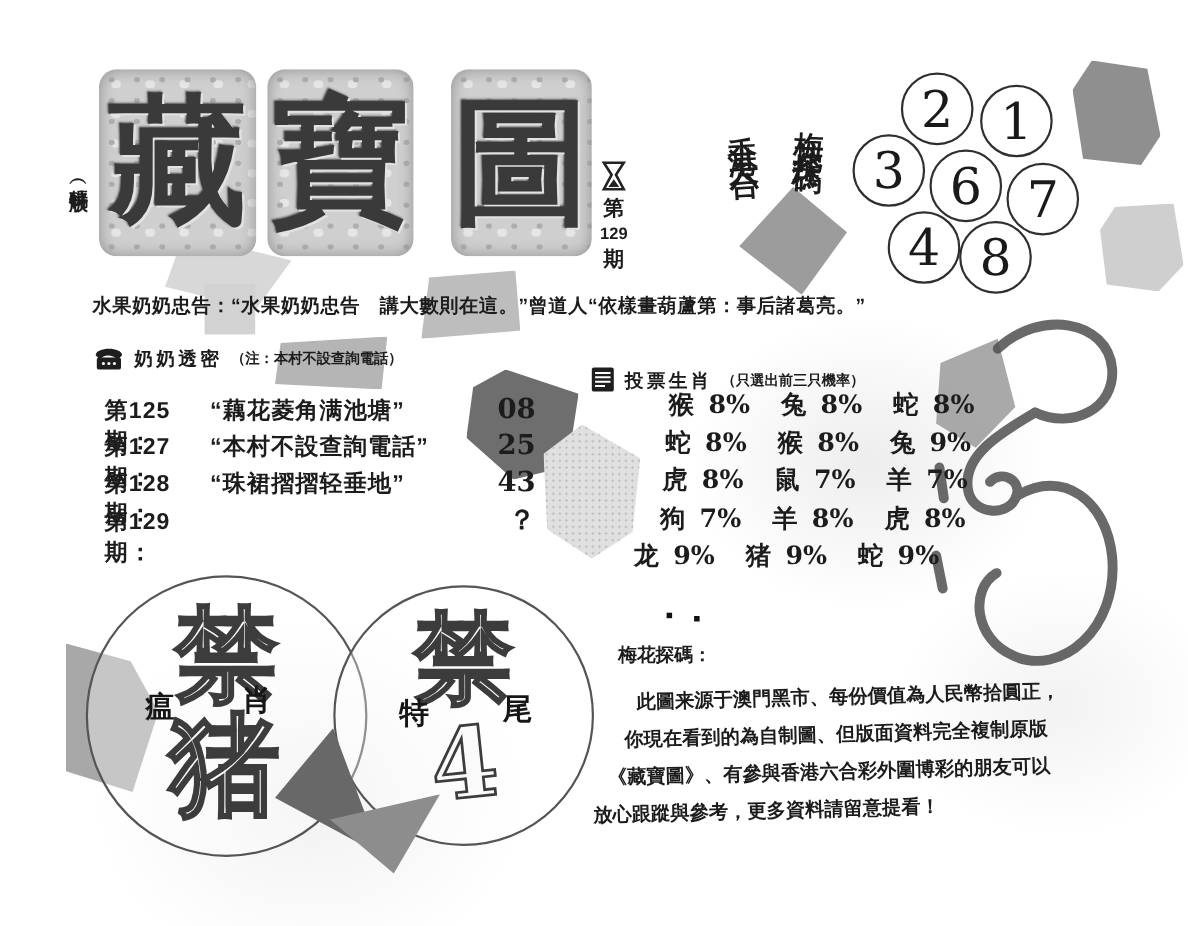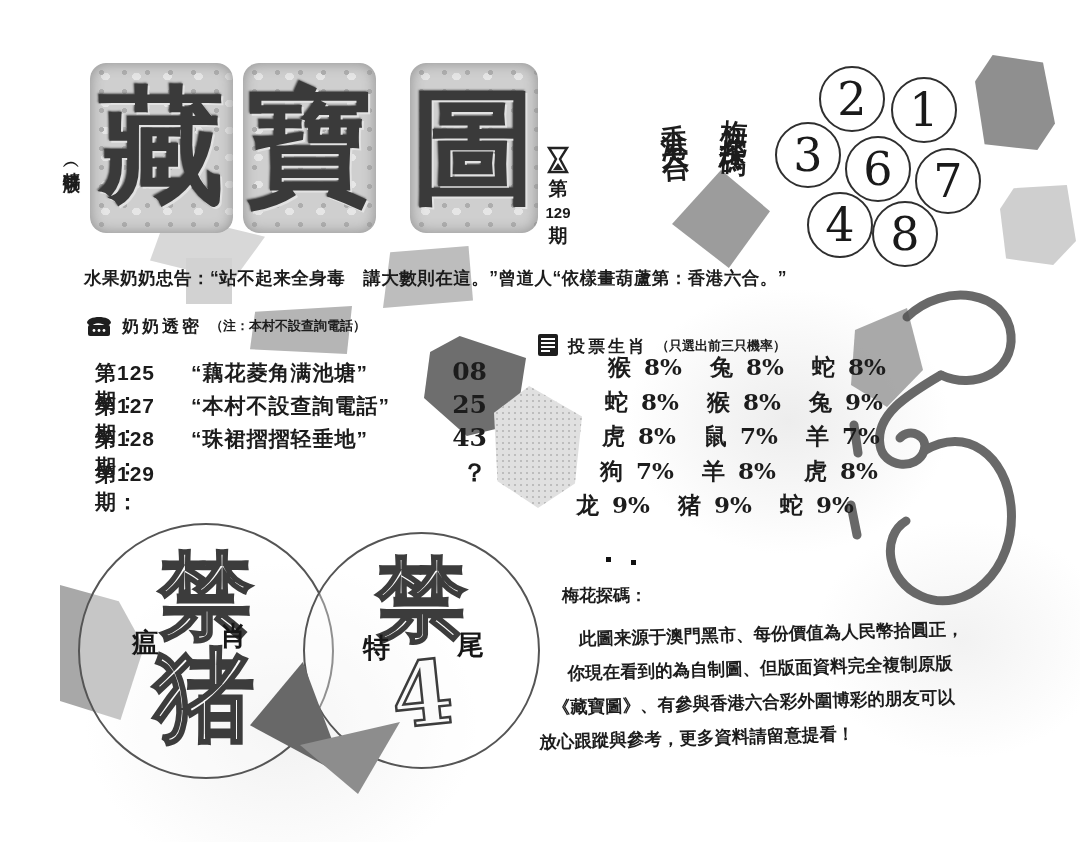--- a/index.html
+++ b/index.html
@@ -119,21 +119,21 @@
   <div class="abs num-circle" style="left:915px;top:148px;">
       <span>7</span>
     </div>
   <div class="abs num-circle" style="left:807px;top:192px;">
       <span>4</span>
     </div>
   <div class="abs num-circle" style="left:872px;top:201px;">
       <span>8</span>
     </div>
 
-  <div class="abs bold" style="left:84px;top:266px;font-size:17.5px;white-space:nowrap;letter-spacing:.5px;z-index:2;">水果奶奶忠告：“站不起来全身毒　講大數則在這。”曾道人“依樣畫葫蘆第：香港六合。”</div>
+  <div class="abs bold" style="left:84px;top:266px;font-size:17.5px;white-space:nowrap;letter-spacing:.5px;z-index:2;">水果奶奶忠告：“水果奶奶忠告　講大數則在這。”曾道人“依樣畫葫蘆第：事后諸葛亮。”</div>
 
   <div class="abs sec-head" style="left:84px;top:312px;">
     <svg width="30" height="26" viewBox="0 0 30 26">
       <path d="M3 11 C3 3 27 3 27 11 l-4 4 c-5-5-13-5-16 0 z" fill="#1e1e1e"></path>
       <rect x="4" y="13" width="22" height="11" rx="2" fill="#1e1e1e"></rect>
       <circle cx="10" cy="18.5" r="1.4" fill="#fff"></circle>
         <circle cx="15" cy="18.5" r="1.4" fill="#fff"></circle>
         <circle cx="20" cy="18.5" r="1.4" fill="#fff"></circle>
     </svg>
     <span class="sec-title">奶奶透密</span>

